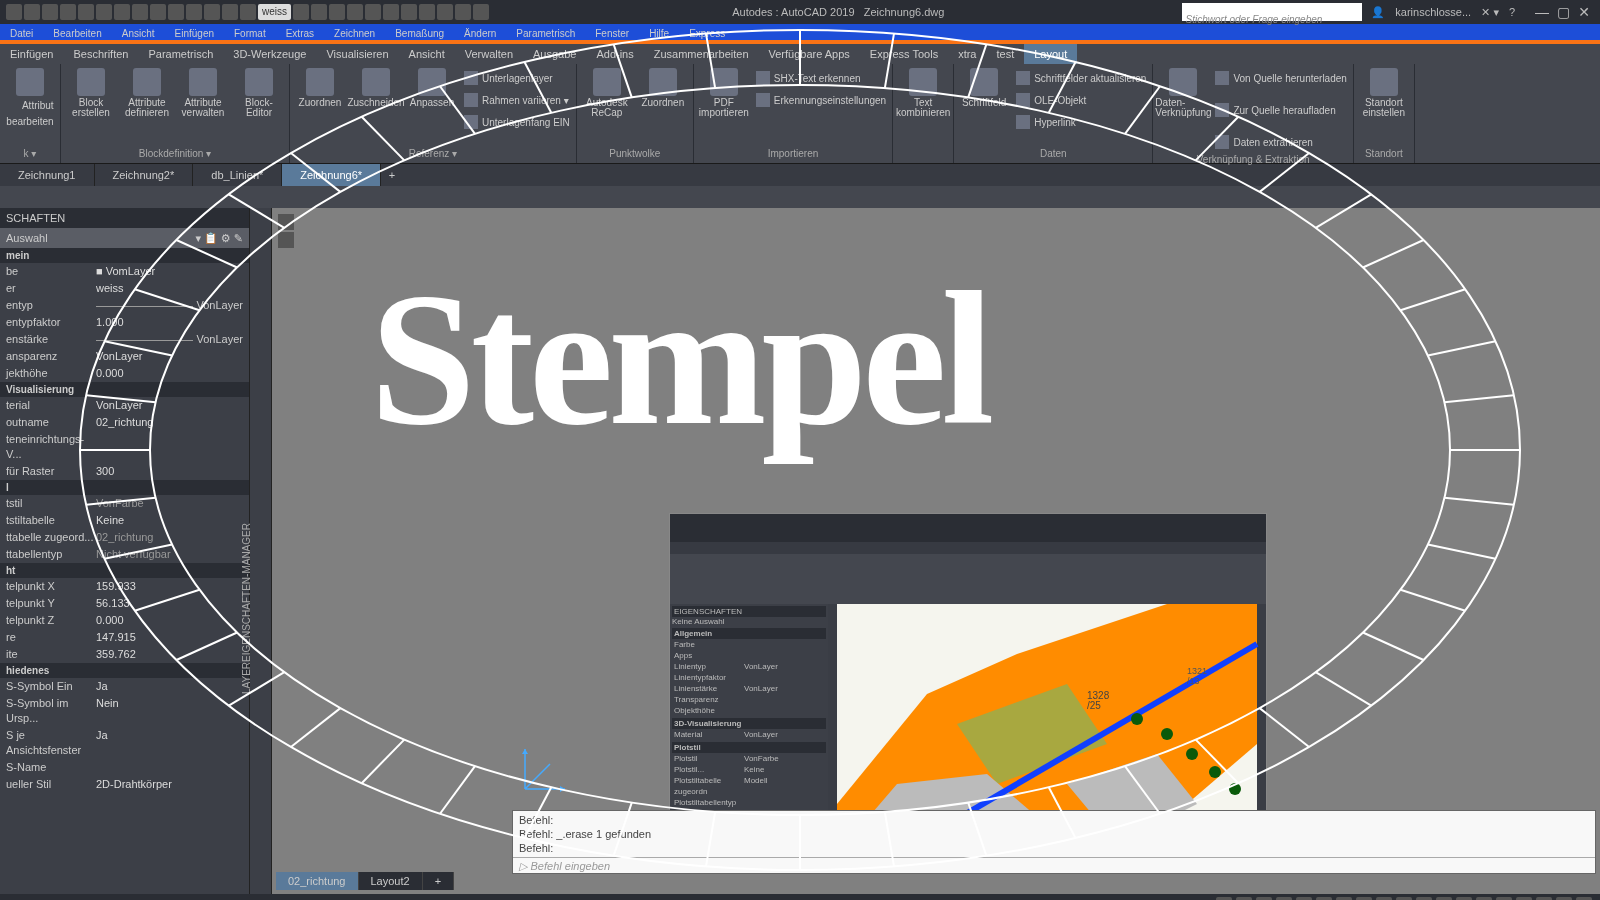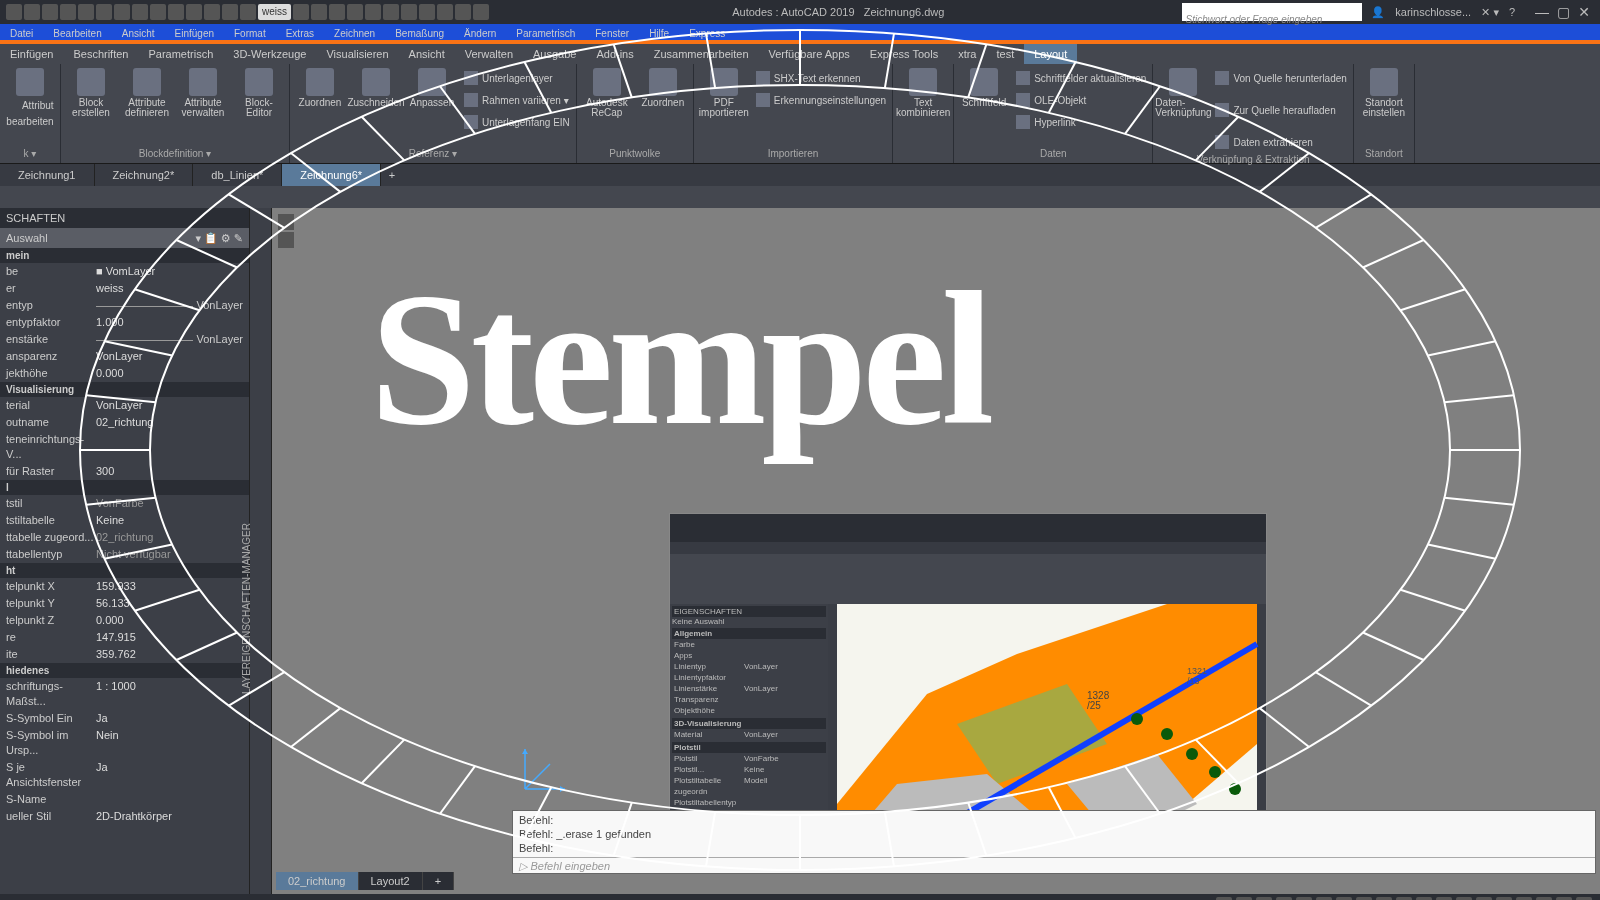--- a/index.html
+++ b/index.html
@@ -421,24 +421,20 @@
         <div class="prop">
           <span class="k">re</span>
           <span class="v">147.915</span>
         </div>
         <div class="prop">
           <span class="k">ite</span>
           <span class="v">359.762</span>
         </div>
         <div class="cat">hiedenes</div>
         <div class="prop">
-          <span class="k">schriftungs-Maßst...</span>
-          <span class="v">1 : 1000</span>
-        </div>
-        <div class="prop">
           <span class="k">S-Symbol Ein</span>
           <span class="v">Ja</span>
         </div>
         <div class="prop">
           <span class="k">S-Symbol im Ursp...</span>
           <span class="v">Nein</span>
         </div>
         <div class="prop">
           <span class="k">S je Ansichtsfenster</span>
           <span class="v">Ja</span>

